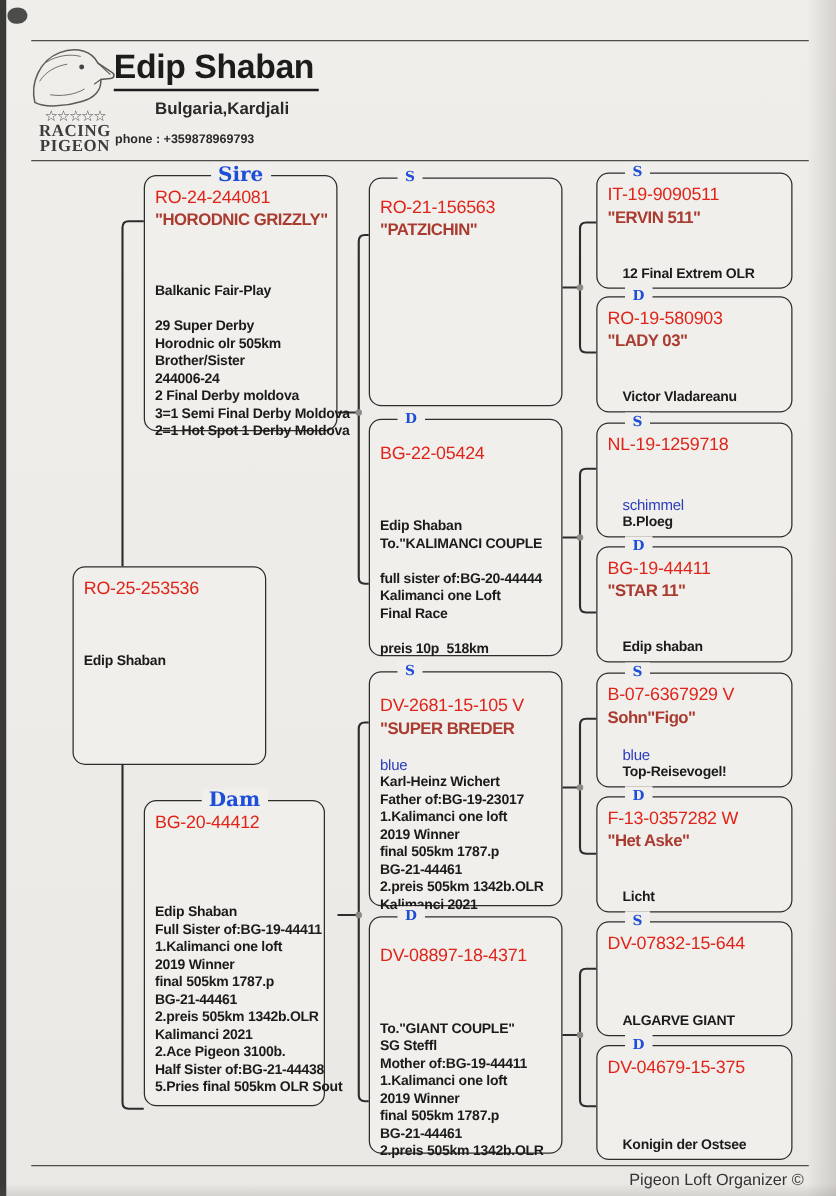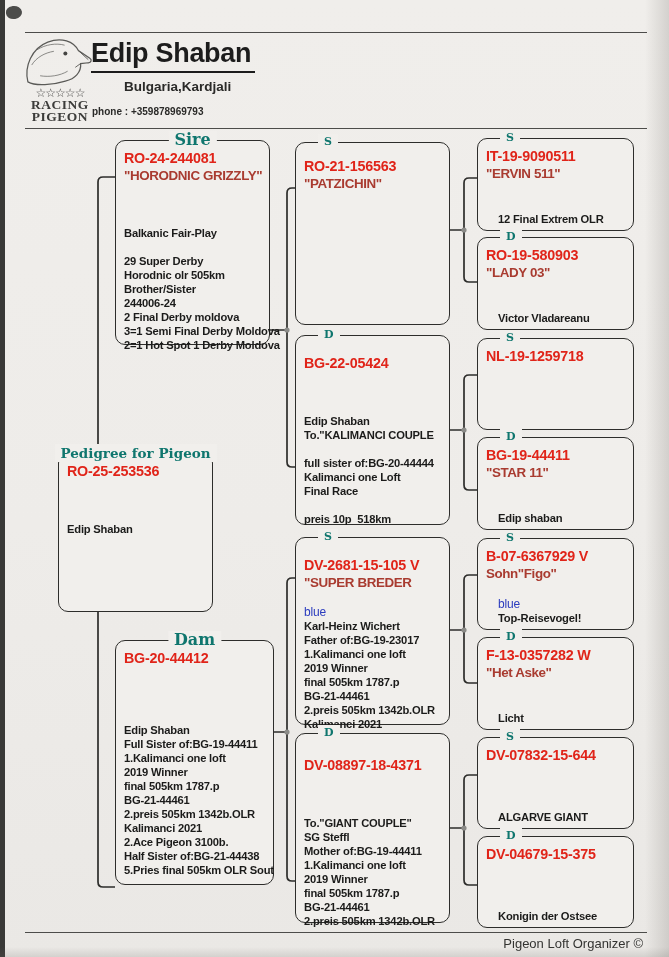--- a/index.html
+++ b/index.html
@@ -26,26 +26,26 @@
          letter-spacing:-.3px;border-bottom:2.2px solid #1c1c1c;padding:0 4px 2px 0;white-space:pre;}
   .loc{position:absolute;left:92px;top:79px;font-size:13.5px;font-weight:600;color:#2a2a28;padding-left:32px;}
   .phone{position:absolute;left:92px;top:106px;font-size:10px;font-weight:600;color:#2a2a28;}
 
   
   .connectors{position:absolute;left:0;top:0;pointer-events:none;}
 
   
   .pbox{position:absolute;box-sizing:border-box;border:1.7px solid #2d2d2b;border-radius:10px;
         background:#f1efec;padding:8px 7px 4px 8px;}
-  .pbox-label{position:absolute;top:-10px;background:#f1efec;padding:0 6px;color:#0f766e;
+  .pbox-label{position:absolute;top:-10px;background:#f1efec;padding:0 6px;color:#1d4ed8;
         font-family:"DejaVu Serif",serif;font-weight:700;white-space:pre;line-height:18px;}
   .lbl-center{left:50%;transform:translateX(-50%);font-size:16px;}
   .lbl-small{left:22px;font-size:11px;top:-9px;line-height:15px;}
   .lbl-ped{left:50%;transform:translateX(-50%);font-size:13.5px;}
-  .ring{font-size:14.3px;line-height:18px;font-weight:700;color:#e02419;letter-spacing:-.2px;white-space:pre;}
+  .ring{font-size:14.3px;line-height:18px;font-weight:400;color:#e02419;letter-spacing:-.2px;white-space:pre;}
   .pname{font-size:13.4px;line-height:17px;font-weight:700;color:#a93b30;letter-spacing:-.4px;white-space:pre;}
   .bl{font-size:11.2px;line-height:14px;min-height:14px;font-weight:700;color:#1b1b1a;
       letter-spacing:-.2px;white-space:pre;}
   .c-blue{color:#2b3cbe;font-weight:400;font-size:12px;}
   .bottom{position:absolute;left:8px;right:4px;bottom:4px;margin-left:12px;}
 
   .footer{position:absolute;right:26px;top:936px;font-size:13px;color:#333331;}
 </style>
 </head>
 <body>
@@ -109,31 +109,30 @@
         <div class="bl">Horodnic olr 505km</div>
         <div class="bl">Brother/Sister</div>
         <div class="bl">244006-24</div>
         <div class="bl">2 Final Derby moldova</div>
         <div class="bl">3=1 Semi Final Derby Moldova</div>
         <div class="bl">2=1 Hot Spot 1 Derby Moldova</div>
       </div>
   </section>
 
   <section class="pbox" style="left:58px;top:453px;width:155px;height:159px;">
-    <span class="pbox-label lbl-ped">Pedigree for Pigeon</span>
     <div class="ring">RO-25-253536</div>
     <div>
         <div class="bl"></div>
         <div class="bl"></div>
         <div class="bl"></div>
         <div class="bl">Edip Shaban</div>
       </div>
   </section>
 
-  <section class="pbox" style="left:115px;top:640px;width:159px;height:245px;">
+  <section class="pbox" style="left:115px;top:640px;width:145px;height:245px;">
     <span class="pbox-label lbl-center">Dam</span>
     <div class="ring">BG-20-44412</div>
     <div>
         <div class="bl"></div>
         <div class="bl"></div>
         <div class="bl"></div>
         <div class="bl"></div>
         <div class="bl">Edip Shaban</div>
         <div class="bl">Full Sister of:BG-19-44411</div>
         <div class="bl">1.Kalimanci one loft</div>
@@ -222,20 +221,24 @@
     <div class="ring">RO-19-580903</div>
     <div class="pname">"LADY 03"</div>
     <div class="bottom">
         <div class="bl">Victor Vladareanu</div>
       </div>
   </section>
 
   <section class="pbox" style="left:477px;top:338px;width:157px;height:92px;">
     <span class="pbox-label lbl-small">S</span>
     <div class="ring">NL-19-1259718</div>
+    <div class="bottom">
+        <div class="bl c-blue">schimmel</div>
+        <div class="bl">B.Ploeg</div>
+      </div>
   </section>
 
   <section class="pbox" style="left:477px;top:437px;width:157px;height:93px;">
     <span class="pbox-label lbl-small">D</span>
     <div class="ring">BG-19-44411</div>
     <div class="pname">"STAR 11"</div>
     <div class="bottom">
         <div class="bl">Edip shaban</div>
       </div>
   </section>

